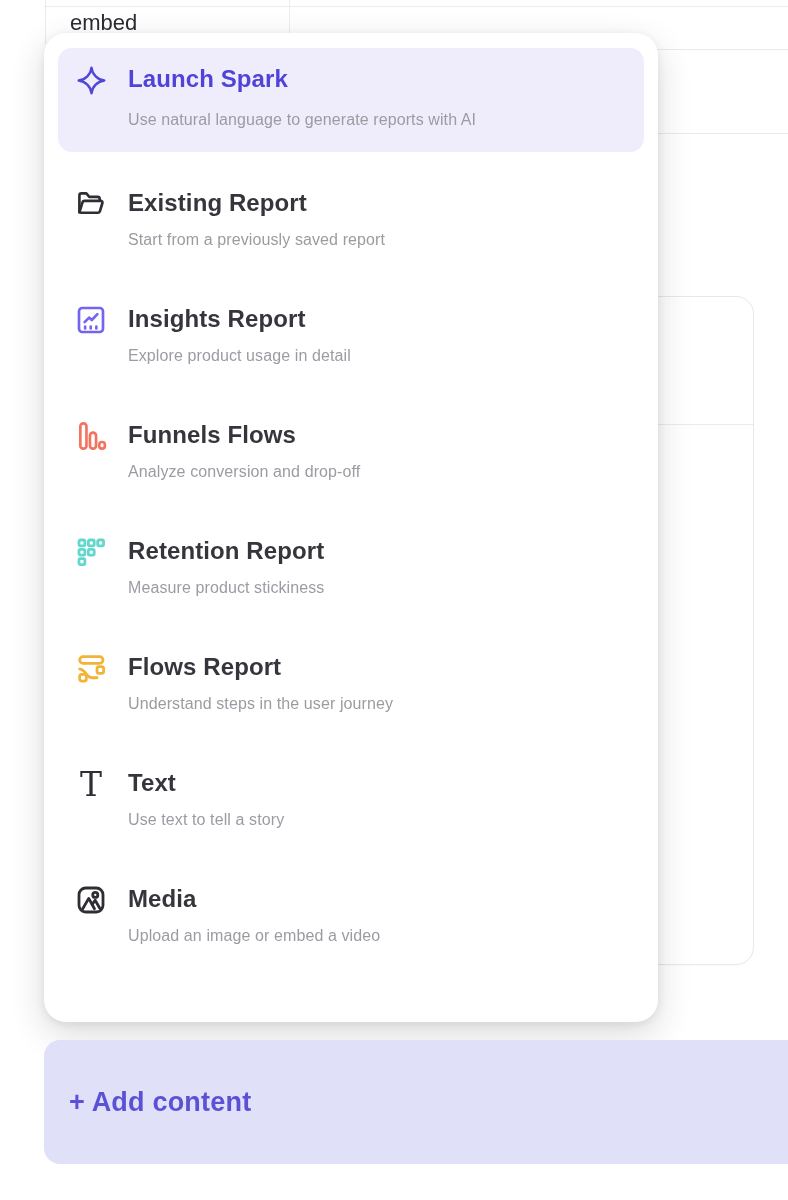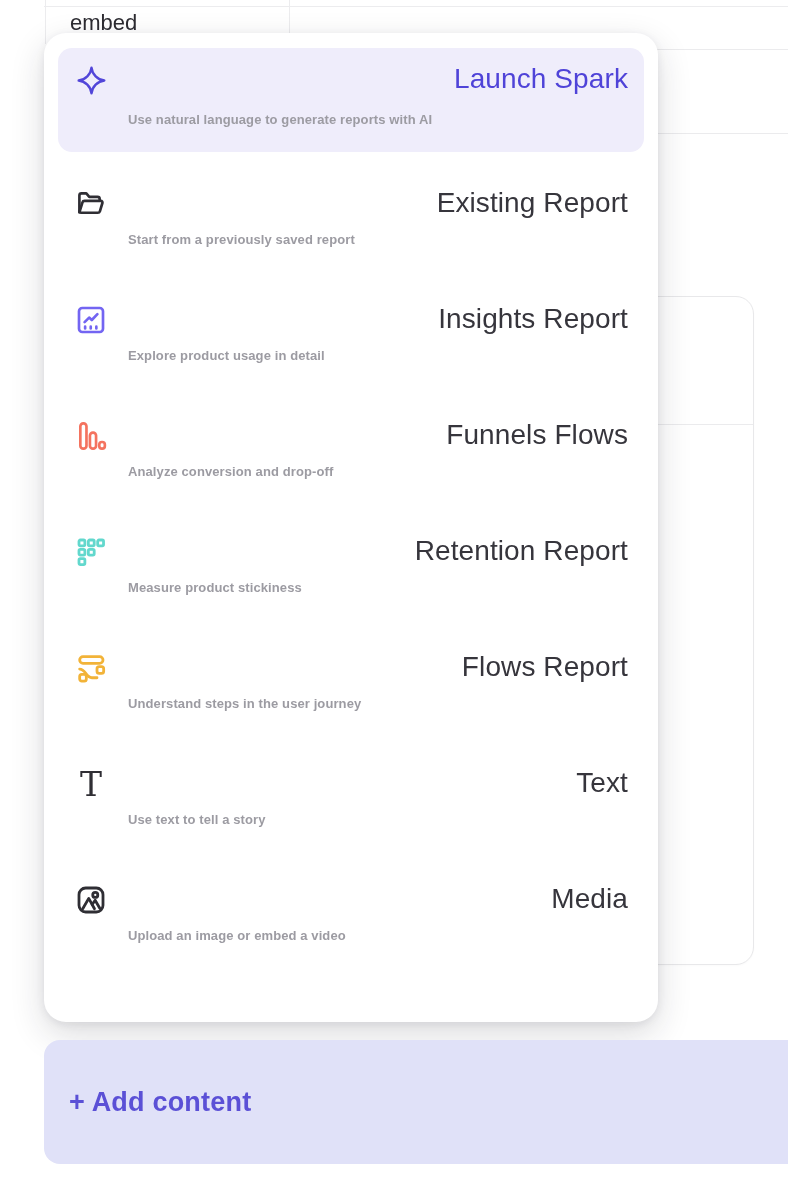--- a/index.html
+++ b/index.html
@@ -39,26 +39,26 @@
     margin-bottom: 24px;
   }
   .menu-item:last-child { margin-bottom: 0; }
   .menu-item.highlighted { background: #efedfb; padding: 16px; }
   .menu-icon {
     flex: 0 0 34px; width: 34px; height: 34px;
     display: flex; align-items: center; justify-content: center; margin-top: -1px;
   }
   .menu-text { flex: 1; min-width: 0; }
   .menu-title {
-    font-size: 28px; line-height: 30px; font-weight: 400;
-    color: #36353c; letter-spacing: 0.1px; text-align: right;
+    font-size: 24px; line-height: 30px; font-weight: 700;
+    color: #36353c; letter-spacing: 0.1px;
   }
   .menu-item.highlighted .menu-title { color: #4f43d8; }
   .menu-subtitle {
-    font-size: 13px; line-height: 32px; font-weight: 700;
+    font-size: 16px; line-height: 32px; font-weight: 400;
     color: #9c9ba2; margin-top: 6px; letter-spacing: 0.1px;
   }
   .menu-item.highlighted .menu-subtitle { max-width: 420px; margin-top: 10px; }
   .glyph-T {
     font-family: "DejaVu Serif", "Liberation Serif", serif;
     font-size: 33px; line-height: 33px; color: #2f2e34; font-weight: 500;
   }
 
   
   .add-content {

